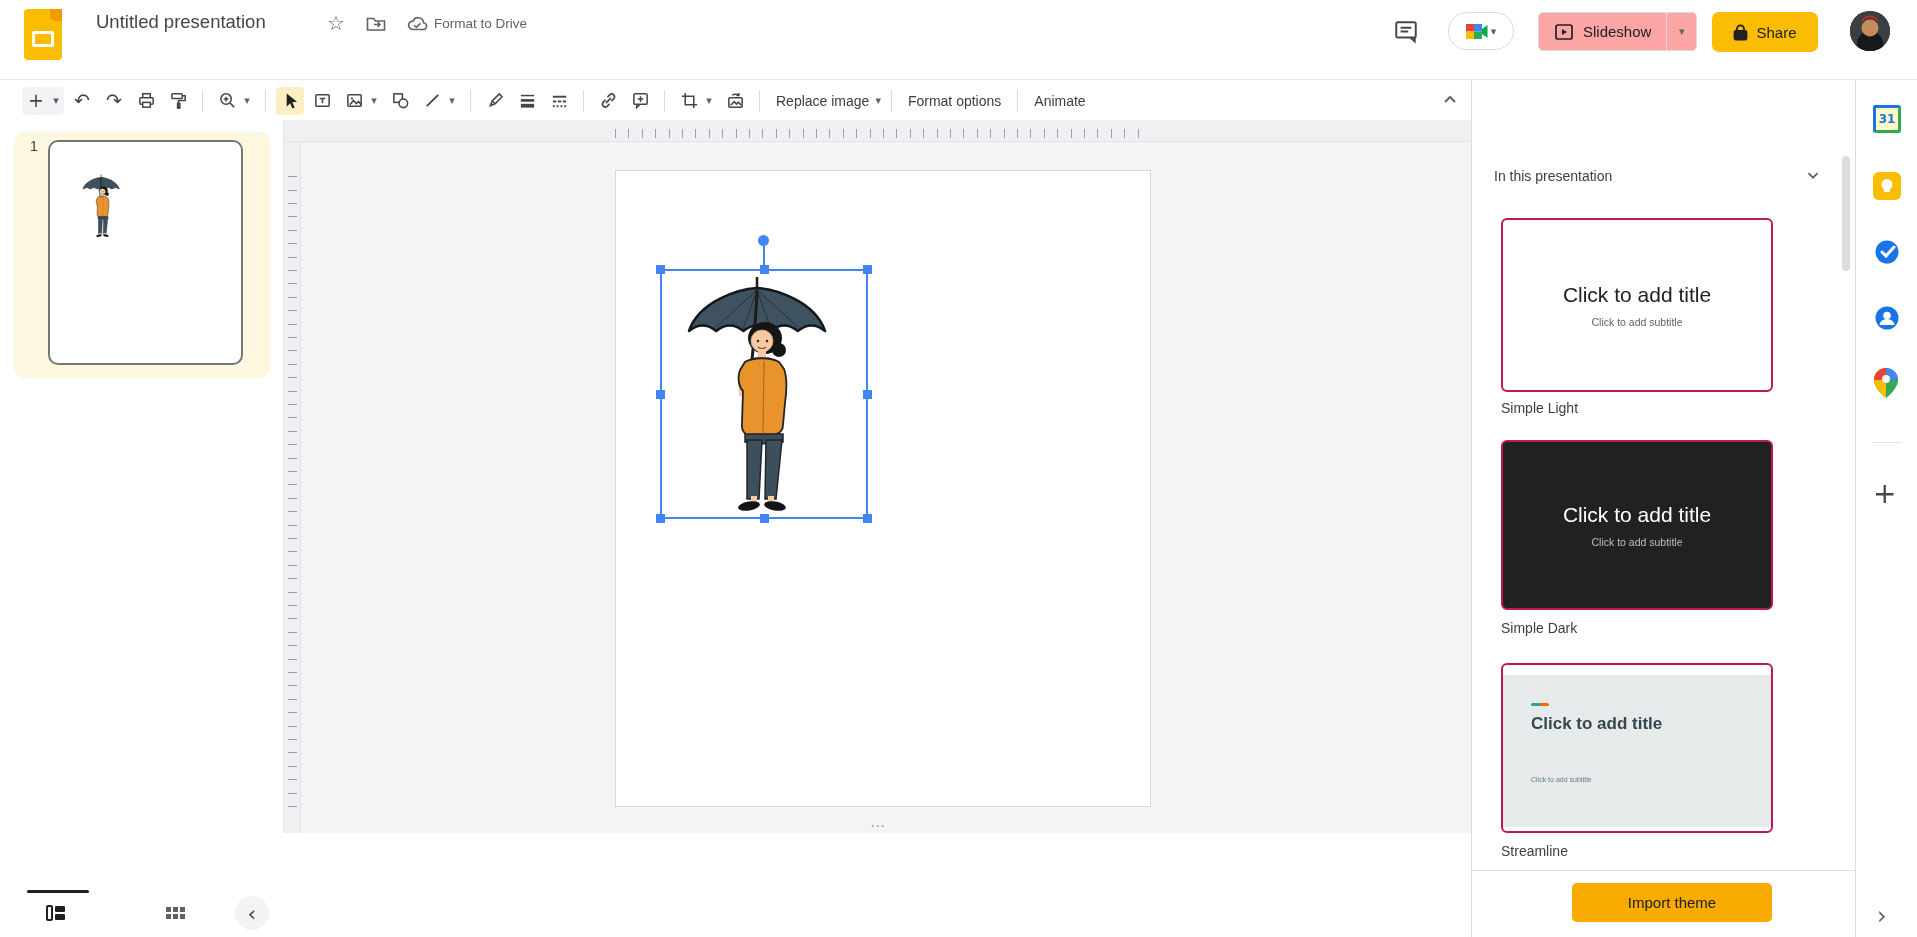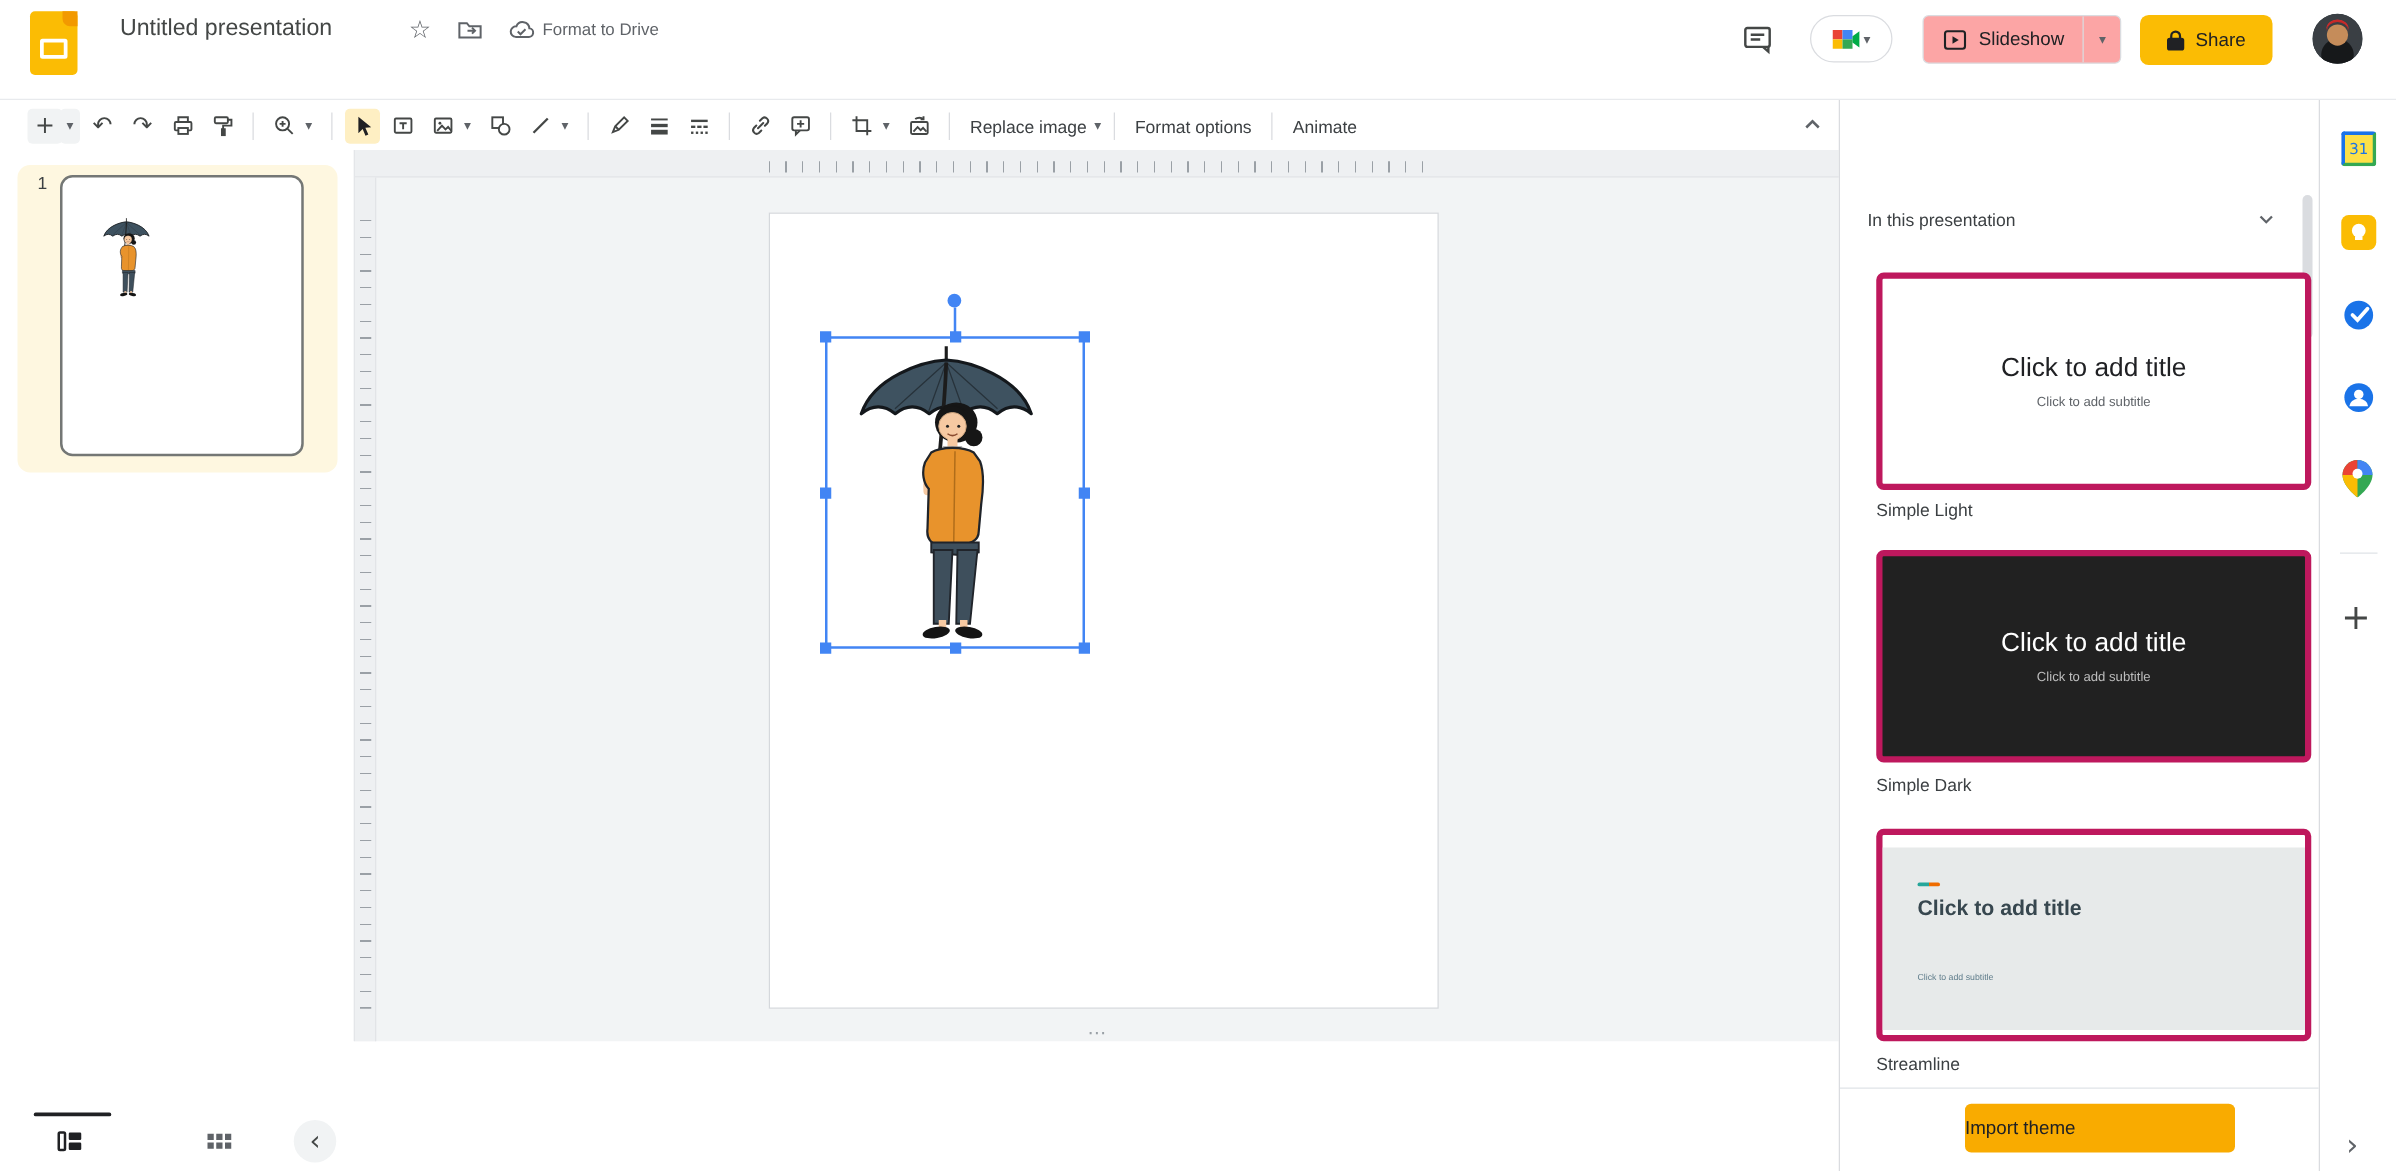--- a/index.html
+++ b/index.html
@@ -84,48 +84,48 @@
 
   
   .themes{left:1471px;top:80px;width:384px;height:857px;background:#fff;border-left:1px solid #dadce0}
   .tp-header{left:0;top:0;width:100%;height:70px;border-bottom:1px solid #e0e3e7}
   .tp-palette{left:27px;top:20px}
   .tp-title{left:62px;top:20px;font-size:21px;color:#202124}
   .tp-close{left:334px;top:17px;font-size:26px;color:#5f6368;cursor:pointer;line-height:1}
   .tp-section{left:22px;top:88px;font-size:14px;color:#3c4043;cursor:pointer}
   .tp-chev{left:330px;top:84px;color:#5f6368;cursor:pointer}
   .tp-scroll{left:370px;top:76px;width:8px;height:115px;background:#dadce0;border-radius:4px;cursor:pointer}
-  .theme-card{left:29px;width:348px;border:5px solid #be185d;border-radius:6px;cursor:pointer;overflow:hidden;background:#fff}
+  .theme-card{left:29px;width:272px;border:2px solid #be185d;border-radius:6px;cursor:pointer;overflow:hidden;background:#fff}
   .card1{top:138px;height:174px}
   .card2{top:360px;height:170px;background:#212121}
   .card3{top:583px;height:170px;padding:10px 0 4px 0}
   .card-center{height:100%;display:flex;flex-direction:column;align-items:center;justify-content:center;gap:9px}
   .card-title{font-size:21px;color:#202124}
   .card-sub{font-size:10.5px;color:#5f6368}
   .card2 .card-title{color:#fff}
   .card2 .card-sub{color:#bdbdbd}
   .card3-inner{height:100%;background:#e7eaea;padding:28px 0 0 28px}
   .c3-bar{width:18px;height:3px;border-radius:2px;background:linear-gradient(90deg,#26a69a 50%,#ef6c00 50%);margin-bottom:8px}
   .c3-title{font-size:17px;font-weight:700;color:#37474f;font-family:"Liberation Sans",sans-serif}
   .c3-sub{font-size:7px;color:#607d8b;margin-top:42px}
   .theme-label{left:29px;font-size:14px;color:#3c4043}
   .lbl1{top:320px}.lbl2{top:540px}.lbl3{top:763px}
   .tp-footer-line{left:0;top:790px;width:100%;height:1px;background:#e0e3e7}
-  .import-btn{left:100px;top:803px;width:216px;height:39px;background:#f9ab00;border-radius:5px;border:none;
-    font-size:15px;font-weight:500;color:#202124;display:flex;align-items:center;justify-content:flex-start;cursor:pointer}
+  .import-btn{left:100px;top:803px;width:200px;height:39px;background:#f9ab00;border-radius:5px;border:none;
+    font-size:15px;font-weight:500;color:#202124;display:flex;align-items:center;justify-content:center;cursor:pointer}
 
   
   .rail{left:1855px;top:80px;width:62px;height:857px;background:#fff;border-left:1px solid #dadce0}
   .rail-ic{left:17px;width:28px;height:28px;cursor:pointer}
   .rail-div{left:16px;top:362px;width:30px;height:1px;background:#e0e3e7}
   .rail-plus{left:17px;top:400px;font-size:28px;color:#444746;cursor:pointer;line-height:1}
   .rail-chev{left:21px;top:822px;font-size:24px;color:#5f6368;cursor:pointer}
   .keep-ic{background:#fbbc04;border-radius:6px}
-  .cal-ic{border:3px solid #1a73e8;border-bottom-color:#34a853;border-right-color:#34a853;background:#fde047;border-radius:3px;
-    display:flex;align-items:center;justify-content:center;font-size:12px;font-weight:400;color:#1a73e8}
+  .cal-ic{border:3px solid #1a73e8;border-bottom-color:#34a853;border-right-color:#34a853;background:#fef9c3;border-radius:3px;
+    display:flex;align-items:center;justify-content:center;font-size:12px;font-weight:700;color:#1a73e8}
 </style>
 </head>
 <body>
 
 <div class="app">
 
   <svg width="0" height="0" style="position:absolute" aria-hidden="true">
     <defs>
       <g id="person-art">
         <line x1="78" y1="2" x2="78" y2="16" stroke="#1c1c1c" stroke-width="2.5"></line>

